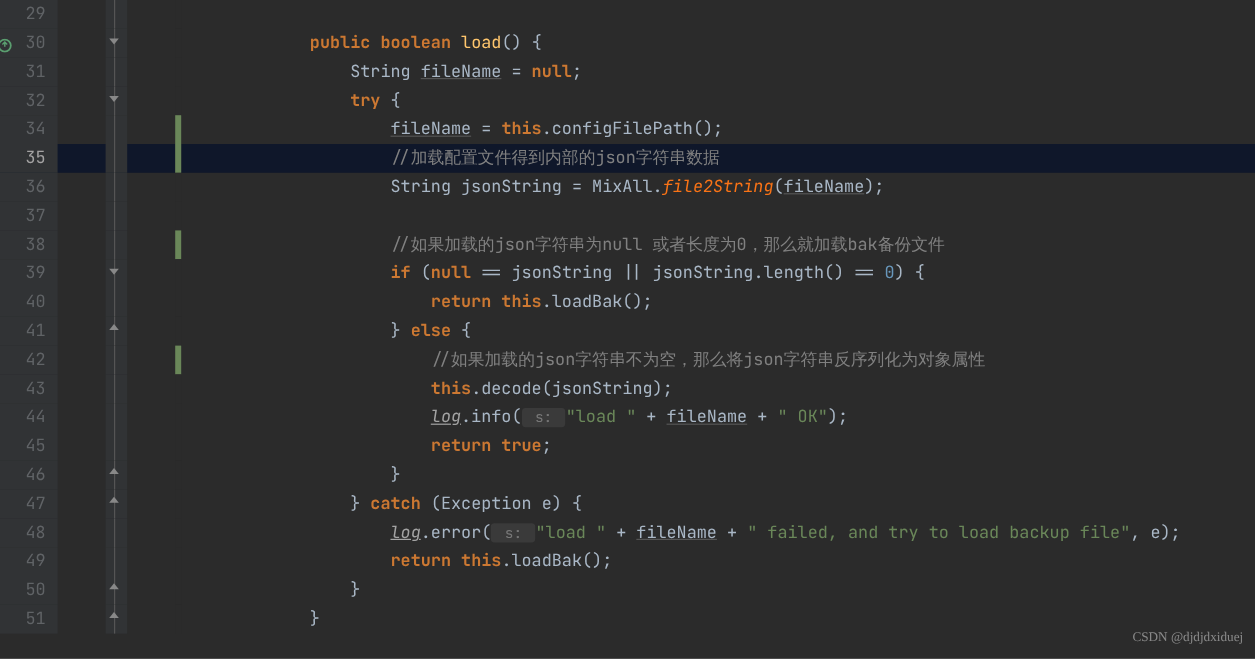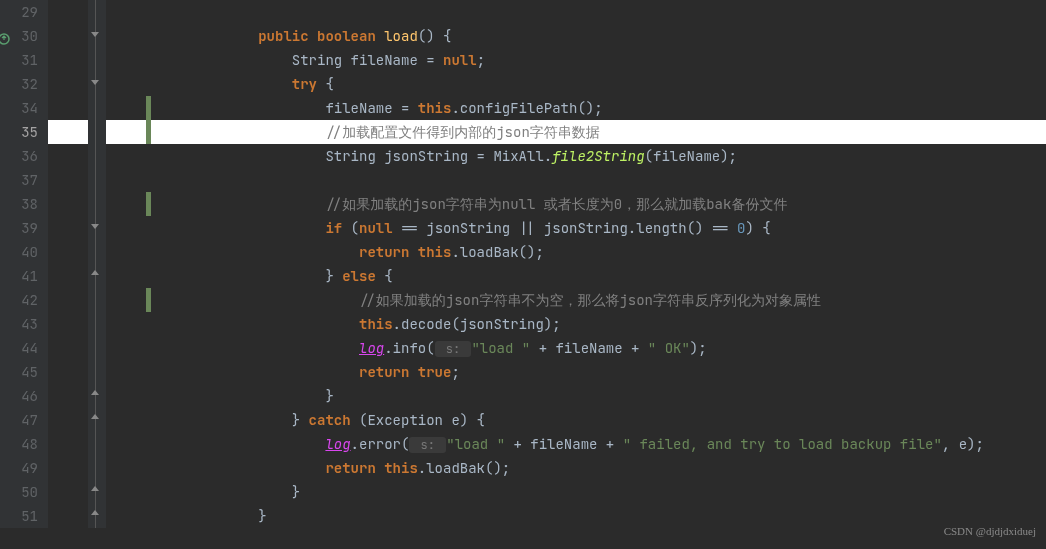--- a/index.html
+++ b/index.html
@@ -14,36 +14,36 @@
       height: 549px;
       position: relative;
     }
     .editor {
       display: flex;
       height: 100%;
     }
     .kw { color: #cc7832; font-weight: bold; }
     .str { color: #6a8759; }
     .cmt { color: #808080; }
-    .ital { font-style: italic; color: #d946ef; text-decoration: underline; }
+    .ital { font-style: italic; color: #a3a3a3; text-decoration: underline; }
     .method { color: #ffc66d; }
-    .static-method { font-style: italic; color: #bef264; }
-    .under { text-decoration-color: #555; }
+    .static-method { font-style: italic; color: #f97316; }
+    .under { text-decoration: underline; text-decoration-color: #555; }
     .num { color: #6897bb; }
     .hint { color: #787878; background: #3a3a3a; border-radius: 3px; padding: 0 4px; font-size: 12px; }
     .impl-icon {
       position: absolute;
       left: -4px;
       width: 14px;
       height: 14px;
       color: #5a9e6f;
       font-size: 11px;
     }
     .row-hl {
-      background: #ffffff;
+      background: #0f172a;
     }
     .row {
       display: flex;
       height: 24px;
       gap: 40px;
     }
     .cell-gutter {
       background: #313335;
       width: 48px;
       text-align: right;

